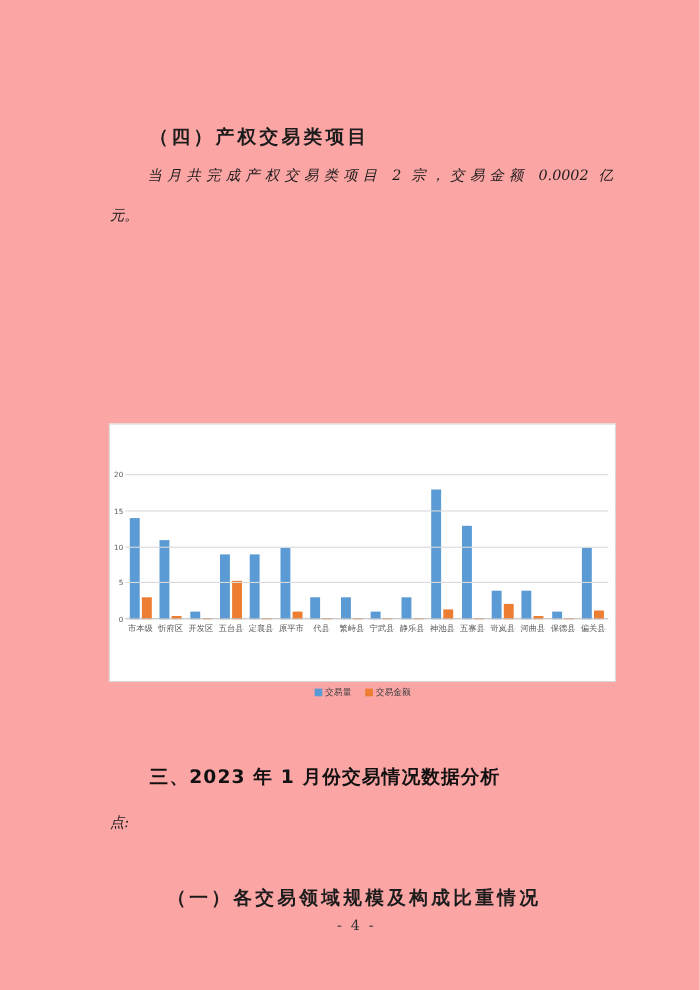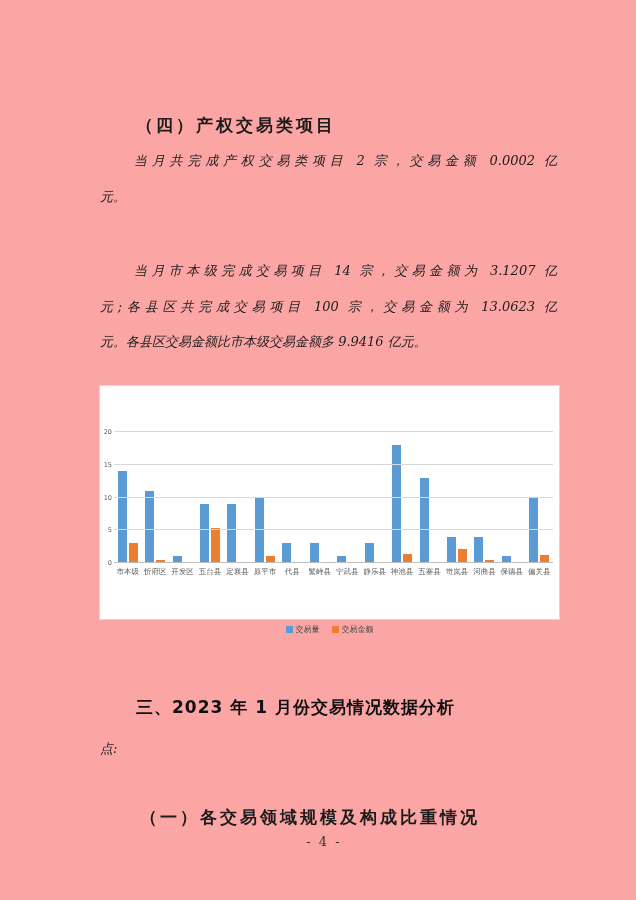--- a/index.html
+++ b/index.html
@@ -51,25 +51,20 @@
 <div class="page">
 
   <div class="abs h-serif" style="top:114px;left:136px;">（四）产权交易类项目</div>
 
   <div class="abs para" style="top:143px;">
       <div class="line indent">当月共完成产权交易类项目 2 宗，交易金额 0.0002 亿</div>
       <div class="line last">元。</div>
     </div>
 
 
-  <div class="abs para" style="top:253px;">
-      <div class="line indent">当月市本级完成交易项目 14 宗，交易金额为 3.1207 亿</div>
-      <div class="line">元;各县区共完成交易项目 100 宗，交易金额为 13.0623 亿</div>
-      <div class="line last">元。各县区交易金额比市本级交易金额多 9.9416 亿元。</div>
-    </div>
 
   <figure class="abs chart" style="margin:0;">
     <div class="plot" id="plot">
       <div class="bars" id="bars">
           <div class="bar-group">
             <div class="bar" title="市本级 交易量: 14" style="height: 91.7px; background: rgb(91, 155, 213);"></div>
             <div class="bar" title="市本级 交易金额: 3.1" style="height: 20.305px; background: rgb(237, 125, 49);"></div>
           </div>
           <div class="bar-group">
             <div class="bar" title="忻府区 交易量: 11" style="height: 72.05px; background: rgb(91, 155, 213);"></div>
@@ -172,17 +167,17 @@
         </div>
       </div>
   </figure>
 
   <div class="abs h-sans" style="top:695px;left:136px;">三、2023 年 1 月份交易情况数据分析</div>
 
   <div class="abs para" style="top:731px;">
       <div class="line last">点:</div>
     </div>
 
-  <div class="abs h-serif" style="top:806px;left:140px;">（一）各交易领域规模及构成比重情况</div>
+  <div class="abs h-serif" style="top:806px;left:152px;">（一）各交易领域规模及构成比重情况</div>
 
   <div class="abs pageno" style="top:834px;">- 4 -</div>
 
 </div>
 
 </body></html>

